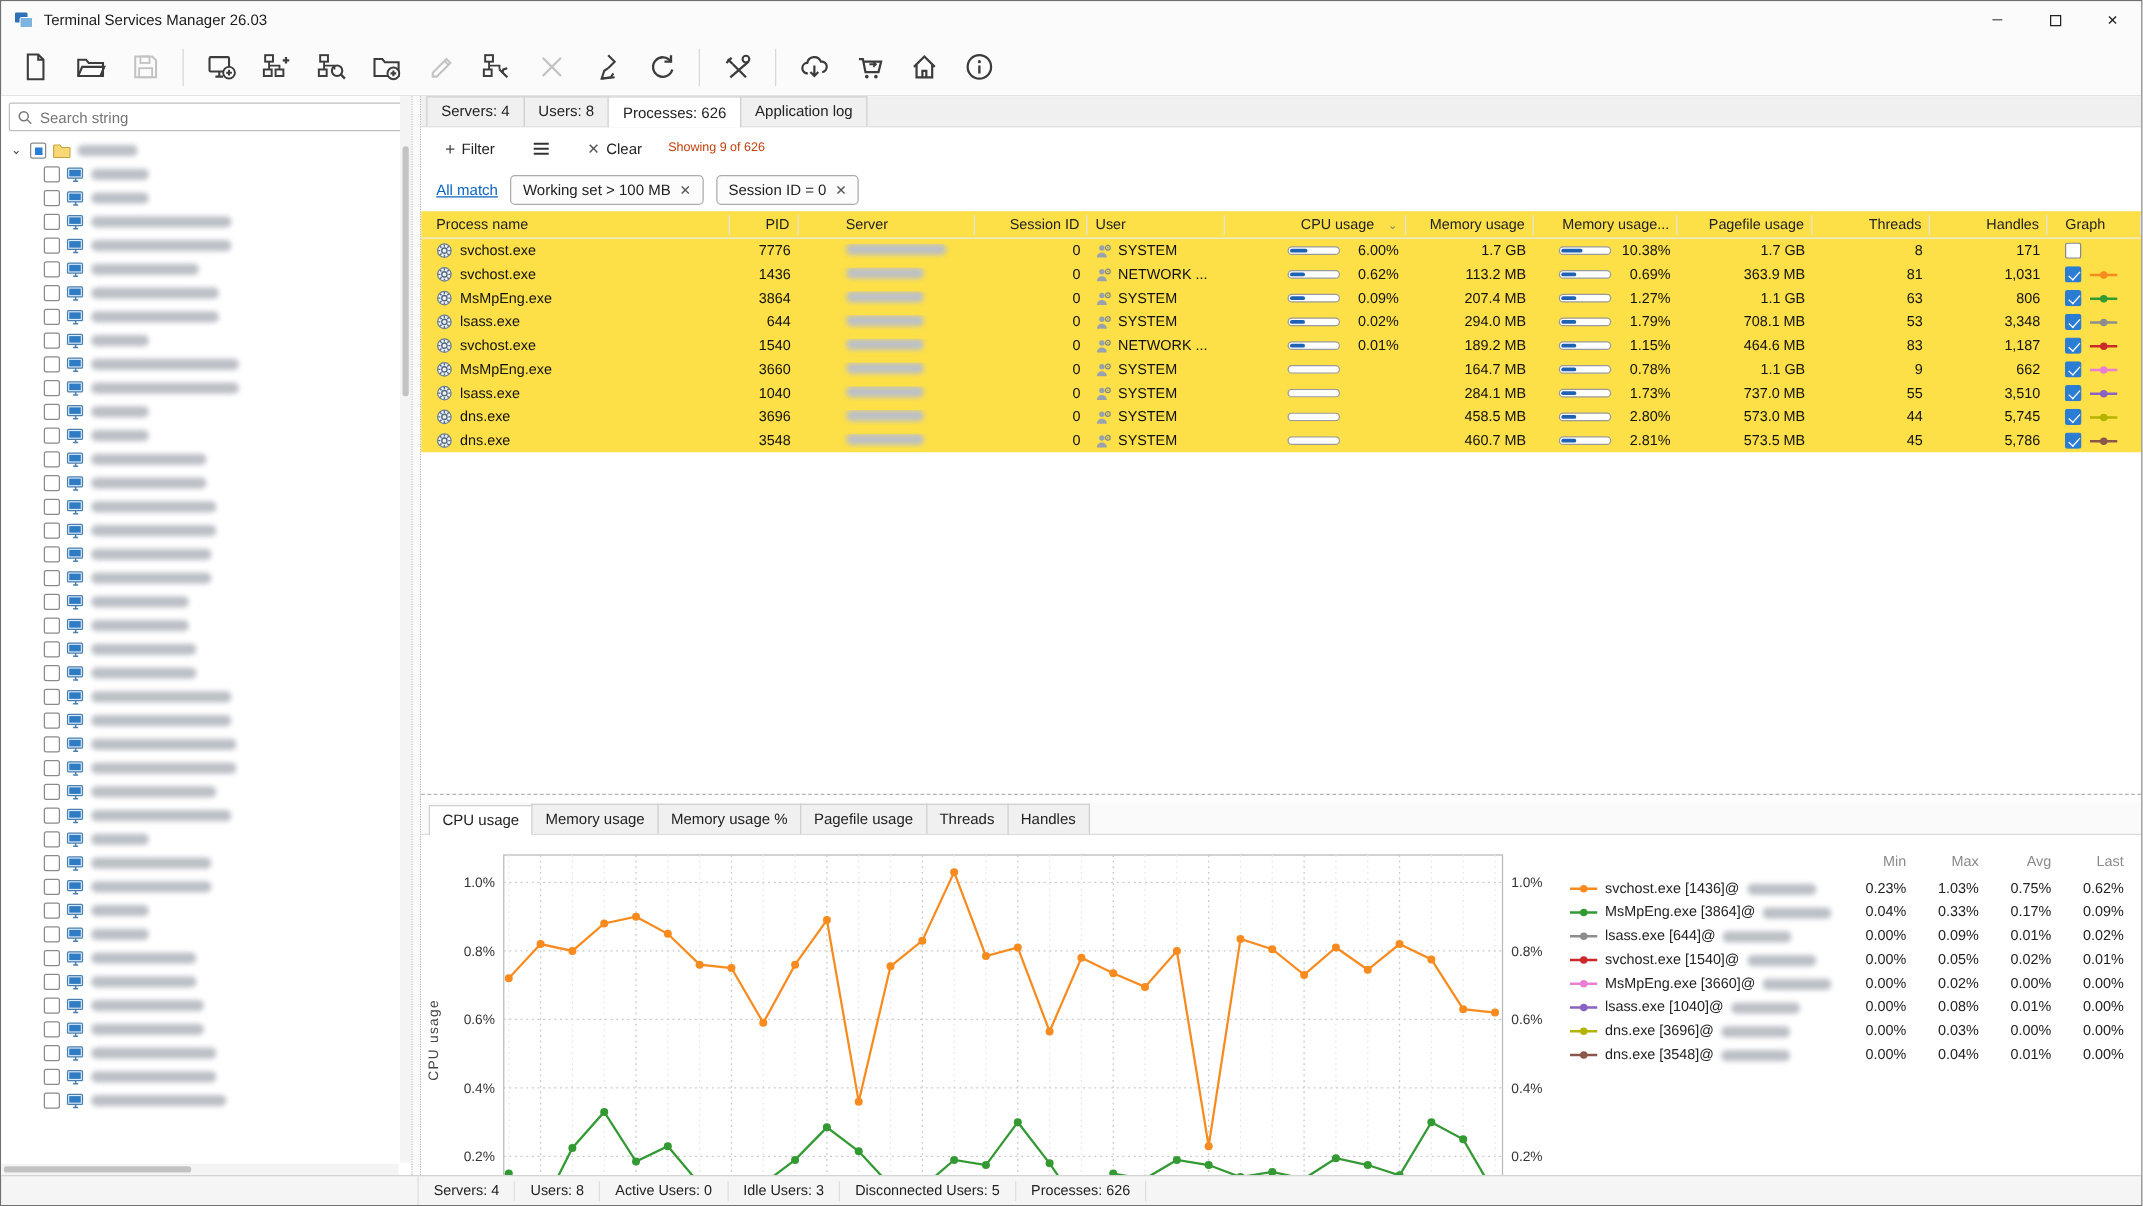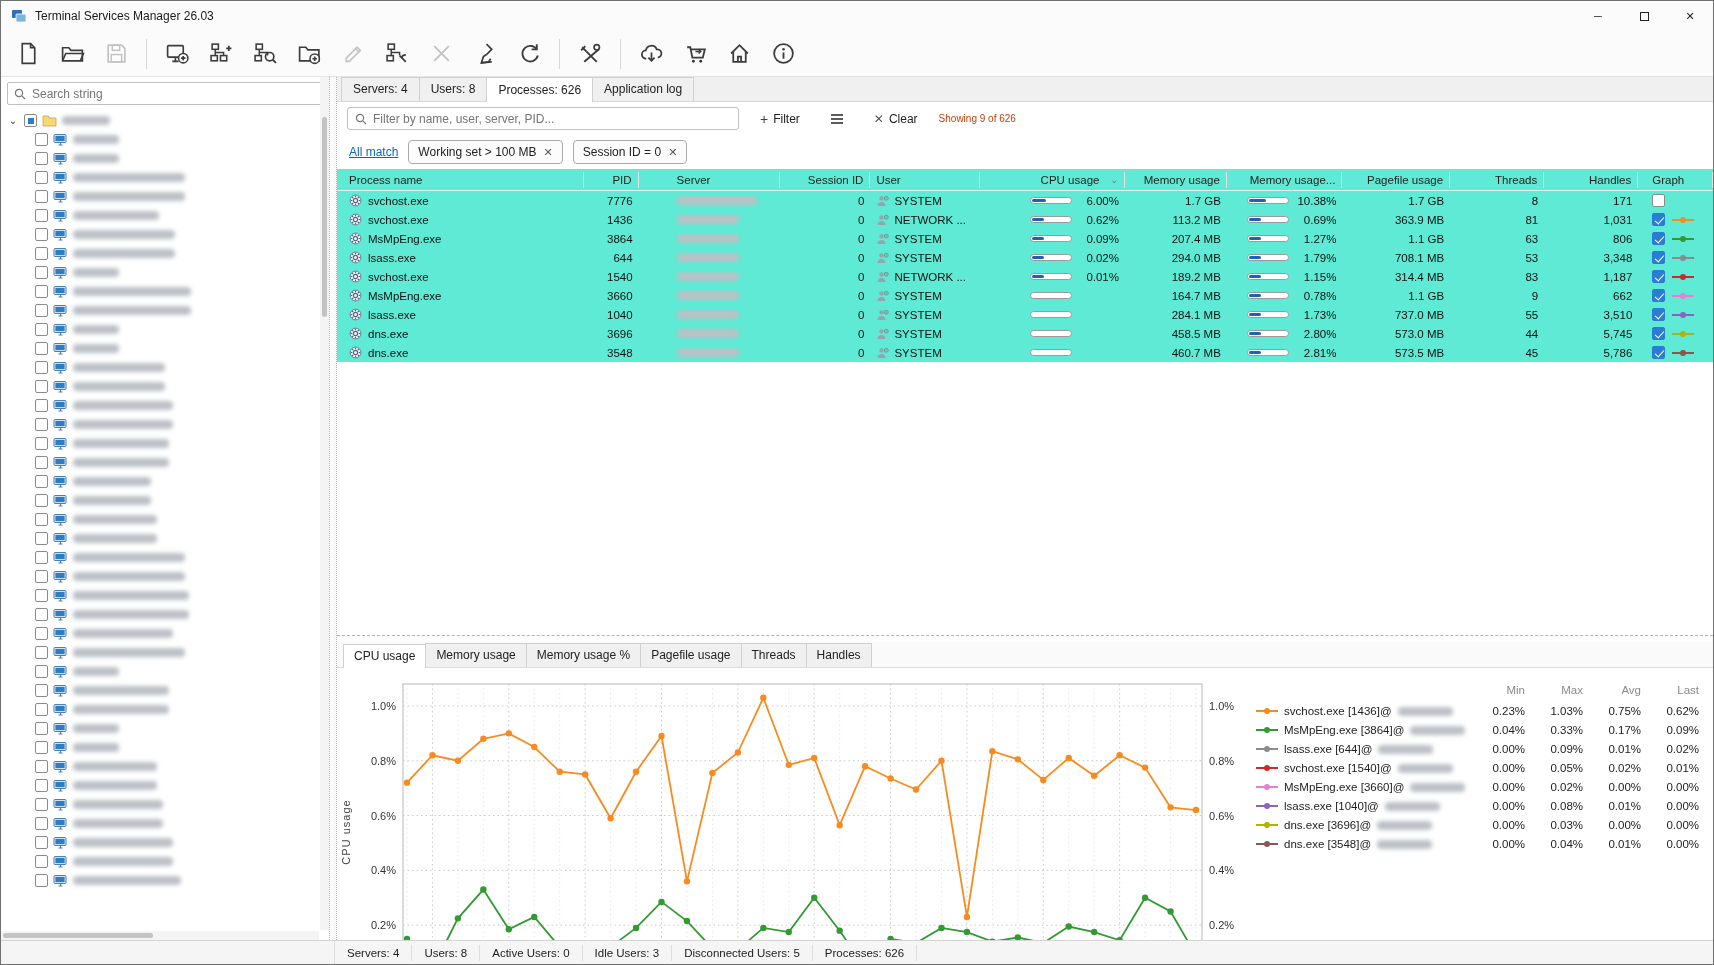--- a/index.html
+++ b/index.html
@@ -53,21 +53,21 @@
   .lbtn{display:flex;align-items:center;gap:5px;font-size:12px;color:#222;padding:4px 8px;border-radius:3px;border:1px solid transparent;white-space:nowrap;}
   .lbtn.active{background:#cde6f7;border-color:#98c5e8;}
   .plus{font-size:14px;color:#444;line-height:1;}
   .showing{font-size:10px;color:#c2410c;white-space:nowrap;}
   
   .chips-row{height:34px;display:flex;align-items:center;padding:0 12px;gap:10px;flex:0 0 auto;background:#fff;}
   .match-link{font-size:12px;color:#0a64c2;text-decoration:underline;white-space:nowrap;}
   .chip{border:1px solid #ababab;border-radius:4px;background:#fcfcfc;padding:4px 9px;font-size:12px;color:#222;display:flex;align-items:center;gap:7px;white-space:nowrap;}
   .chip .x{color:#555;font-size:11px;}
   
-  .tablewrap{flex:0 0 auto;background:#5eead4;}
+  .tablewrap{flex:0 0 auto;background:#fde047;}
   .trow{display:flex;align-items:center;height:19px;font-size:11.5px;color:#111;}
   .thead .tcell{color:#222;font-size:11.5px;border-right:1px solid #e2e2e2;height:16px;line-height:16px;}
   .thead{height:22px;border-bottom:1px solid #ececec;}
   .tcell{padding:0 6px;white-space:nowrap;overflow:hidden;}
   .c-name{width:252px;display:flex;align-items:center;gap:6px;padding-left:12px;}
   .c-pid{width:56px;text-align:right;}
   .c-server{width:112px;margin-left:32px;}
   .c-sess{width:92px;text-align:right;}
   .c-user{width:112px;display:flex;align-items:center;gap:5px;text-align:right;}
   .c-cpu{width:148px;display:flex;align-items:center;justify-content:flex-end;gap:7px;}
@@ -642,27 +642,20 @@
 
     <div class="right-panel">
       <div class="tabstrip" id="tabstrip">
           <div class="tab">Servers: 4</div>
           <div class="tab">Users: 8</div>
           <div class="tab active">Processes: 626</div>
           <div class="tab">Application log</div>
         </div>
 
       <div class="filter-row">
-        <div class="filterbox">
-          <svg width="12" height="12" viewBox="0 0 12 12">
-              <circle cx="5" cy="5" r="3.6" fill="none" stroke="#777" stroke-width="1.2"></circle>
-              <line x1="7.8" y1="7.8" x2="11" y2="11" stroke="#777" stroke-width="1.2"></line>
-            </svg>
-          <input placeholder="Filter by name, user, server, PID..." style="">
-        </div>
         <div class="lbtn">
           <span class="plus">+</span>
           <span>Filter</span>
         </div>
         <div class="lbtn">
           <svg width="14" height="12" viewBox="0 0 14 12">
               <g stroke="#333" stroke-width="1.6">
                 <line x1="1" y1="2" x2="13" y2="2"></line>
                 <line x1="1" y1="6" x2="13" y2="6"></line>
                 <line x1="1" y1="10" x2="13" y2="10"></line>
@@ -957,21 +950,21 @@
                 </span>
                 <span class="cpuval">0.01%</span>
               </div>
               <div class="tcell c-mem">189.2 MB</div>
               <div class="tcell c-memp">
                 <span class="minibar">
                   <span class="fill" style="width:12px"></span>
                 </span>
                 <span class="cpuval">1.15%</span>
               </div>
-              <div class="tcell c-page">314.4 MB</div>
+              <div class="tcell c-page">464.6 MB</div>
               <div class="tcell c-thr">83</div>
               <div class="tcell c-hnd">1,187</div>
               <div class="tcell c-graph">
                 <span class="cb checked"></span>
                 <svg class="swatch" width="22" height="8" viewBox="0 0 22 8">
                   <line x1="0" y1="4" x2="22" y2="4" stroke="#cc2a2a" stroke-width="2"></line>
                   <circle cx="11" cy="4" r="3" fill="#cc2a2a"></circle>
                 </svg>
               </div>
             </div>

